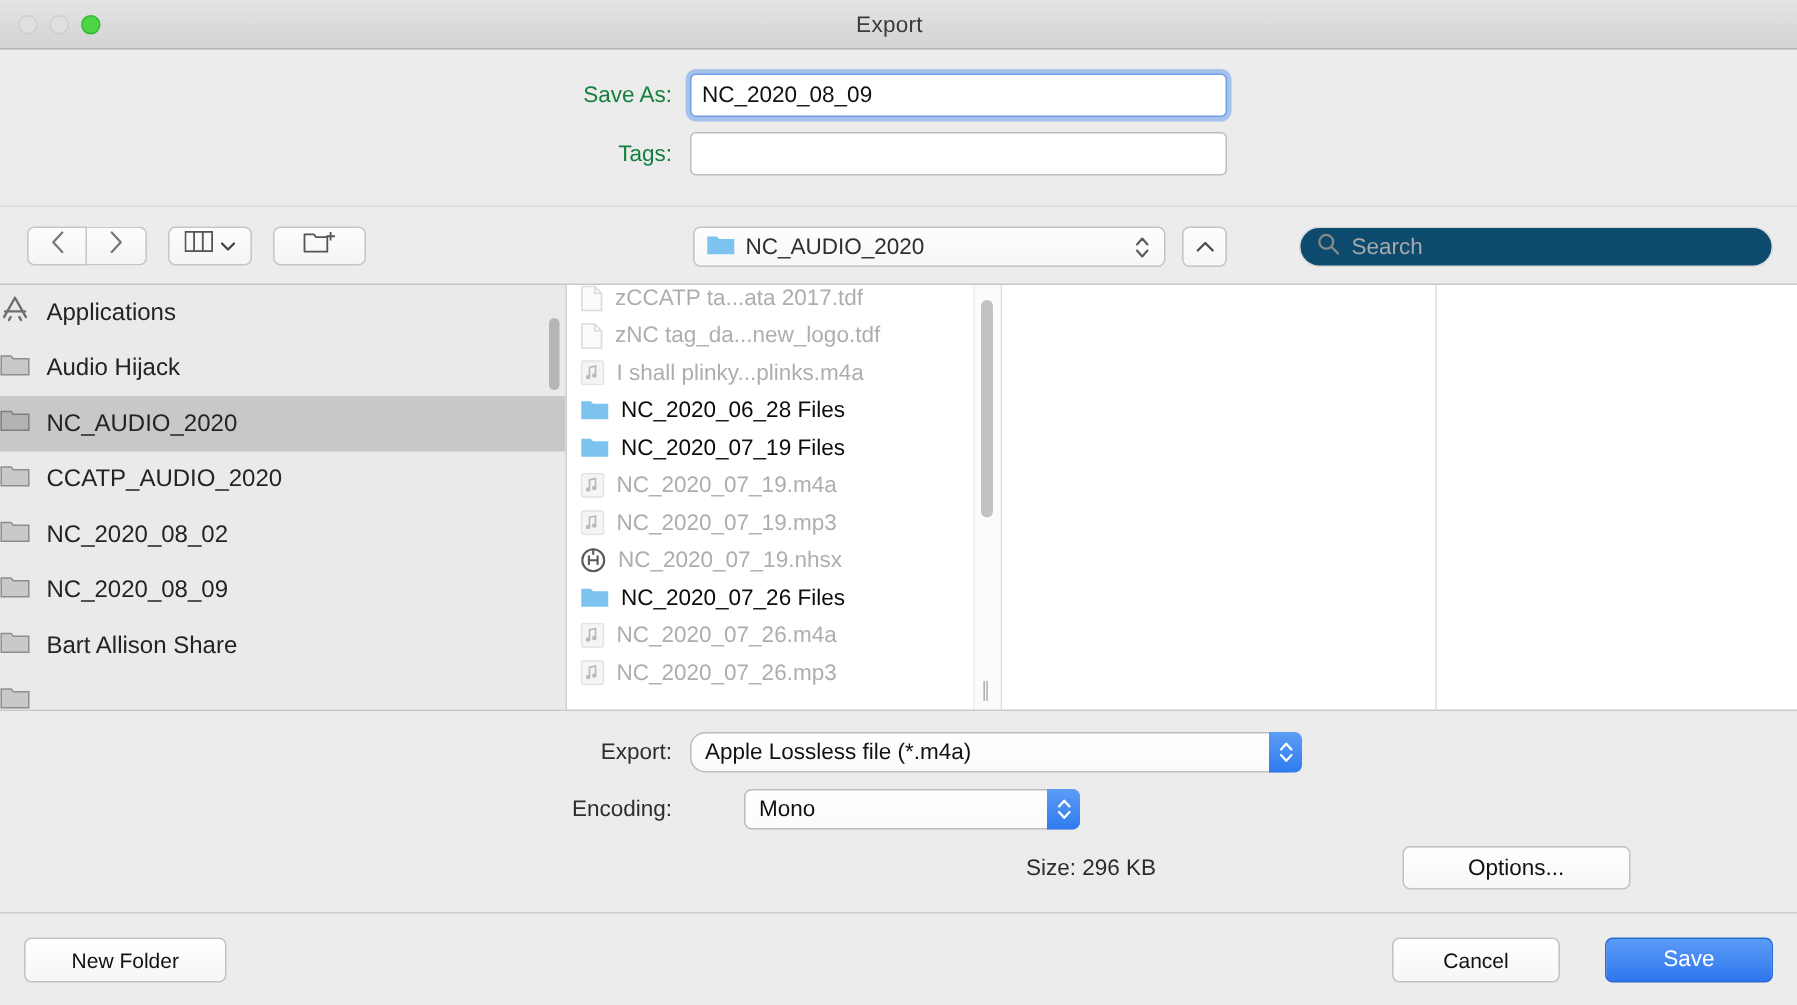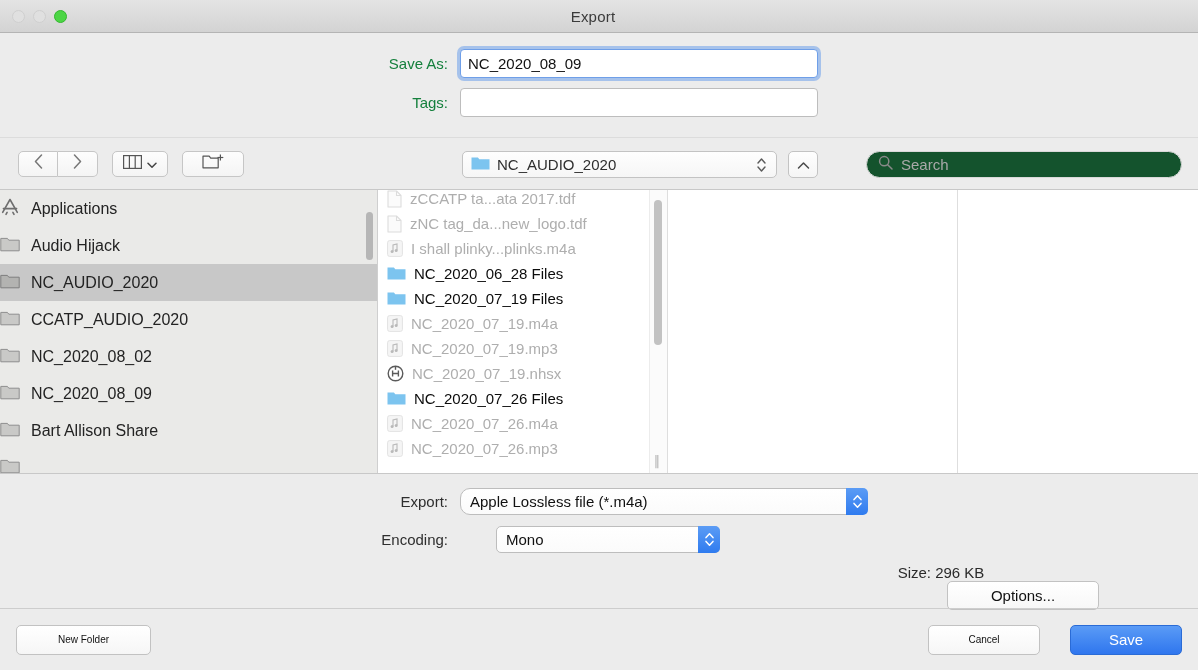--- a/index.html
+++ b/index.html
@@ -88,21 +88,21 @@
   .upbtn {
     position: absolute; left: 788px; top: 13px;
     width: 30px; height: 27px;
     background: linear-gradient(to bottom,#fefefe,#f5f5f5);
     border: 1px solid #c3c3c3; border-radius: 5px;
     display: flex; align-items: center; justify-content: center;
   }
   .searchbox {
     position: absolute; right: 16px; top: 13px;
     width: 316px; height: 27px;
-    background: #14532d;
+    background: #0c4a6e;
     border: 1px solid #d9d9d9; border-radius: 14px;
     display: flex; align-items: center; padding-left: 11px; gap: 8px;
   }
   .searchbox .ph { font-size: 15px; color: #a9a9a9; }
 
   
   .browser {
     position: relative;
     height: 285px;
     border-top: 1px solid #c8c8c8;
@@ -175,21 +175,21 @@
   .popup.fmt { width: 408px; border-radius: 10px; }
   .popup.enc { width: 224px; margin-left: 36px; }
   .bluestep {
     position: absolute; right: -1px; top: -1px;
     width: 22px; height: 27px;
     background: linear-gradient(to bottom,#5b9cf5,#2f7bef);
     border-radius: 0 5px 5px 0;
     display: flex; flex-direction: column;
     align-items: center; justify-content: center; gap: 1px;
   }
-  .sizerow { display: flex; align-items: center; padding-left: 684px; margin-top: 2px; flex-direction: column; }
+  .sizerow { display: flex; align-items: center; padding-left: 684px; margin-top: 2px; }
   .sizetxt { font-size: 15px; color: #2b2b2b; }
   .optionsbtn {
     margin-left: 164px;
     width: 152px; height: 29px;
     background: linear-gradient(to bottom,#ffffff,#f7f7f7);
     border: 1px solid #c2c2c2; border-radius: 5px;
     font-size: 15px; color: #111;
     display: flex; align-items: center; justify-content: center;
   }
 
@@ -197,21 +197,21 @@
   .footer {
     position: absolute; left: 0; right: 0; bottom: 0;
     height: 62px;
     border-top: 1px solid #cdcdcd;
     display: flex; align-items: center;
   }
   .pushbtn {
     height: 30px;
     background: linear-gradient(to bottom,#ffffff,#f6f6f6);
     border: 1px solid #c2c2c2; border-radius: 5px;
-    font-size: 10px; color: #111;
+    font-size: 14px; color: #111;
     display: flex; align-items: center; justify-content: center; text-align: right;
   }
   .newfolder { margin-left: 16px; width: 135px; }
   .cancel { width: 112px; }
   .save {
     width: 112px; height: 30px; margin-left: 30px; margin-right: 16px;
     background: linear-gradient(to bottom,#5a9bf6,#2f76ee);
     border: 1px solid #2a6bd6; border-radius: 5px;
     color: #fff; font-size: 15px;
     display: flex; align-items: center; justify-content: center;

